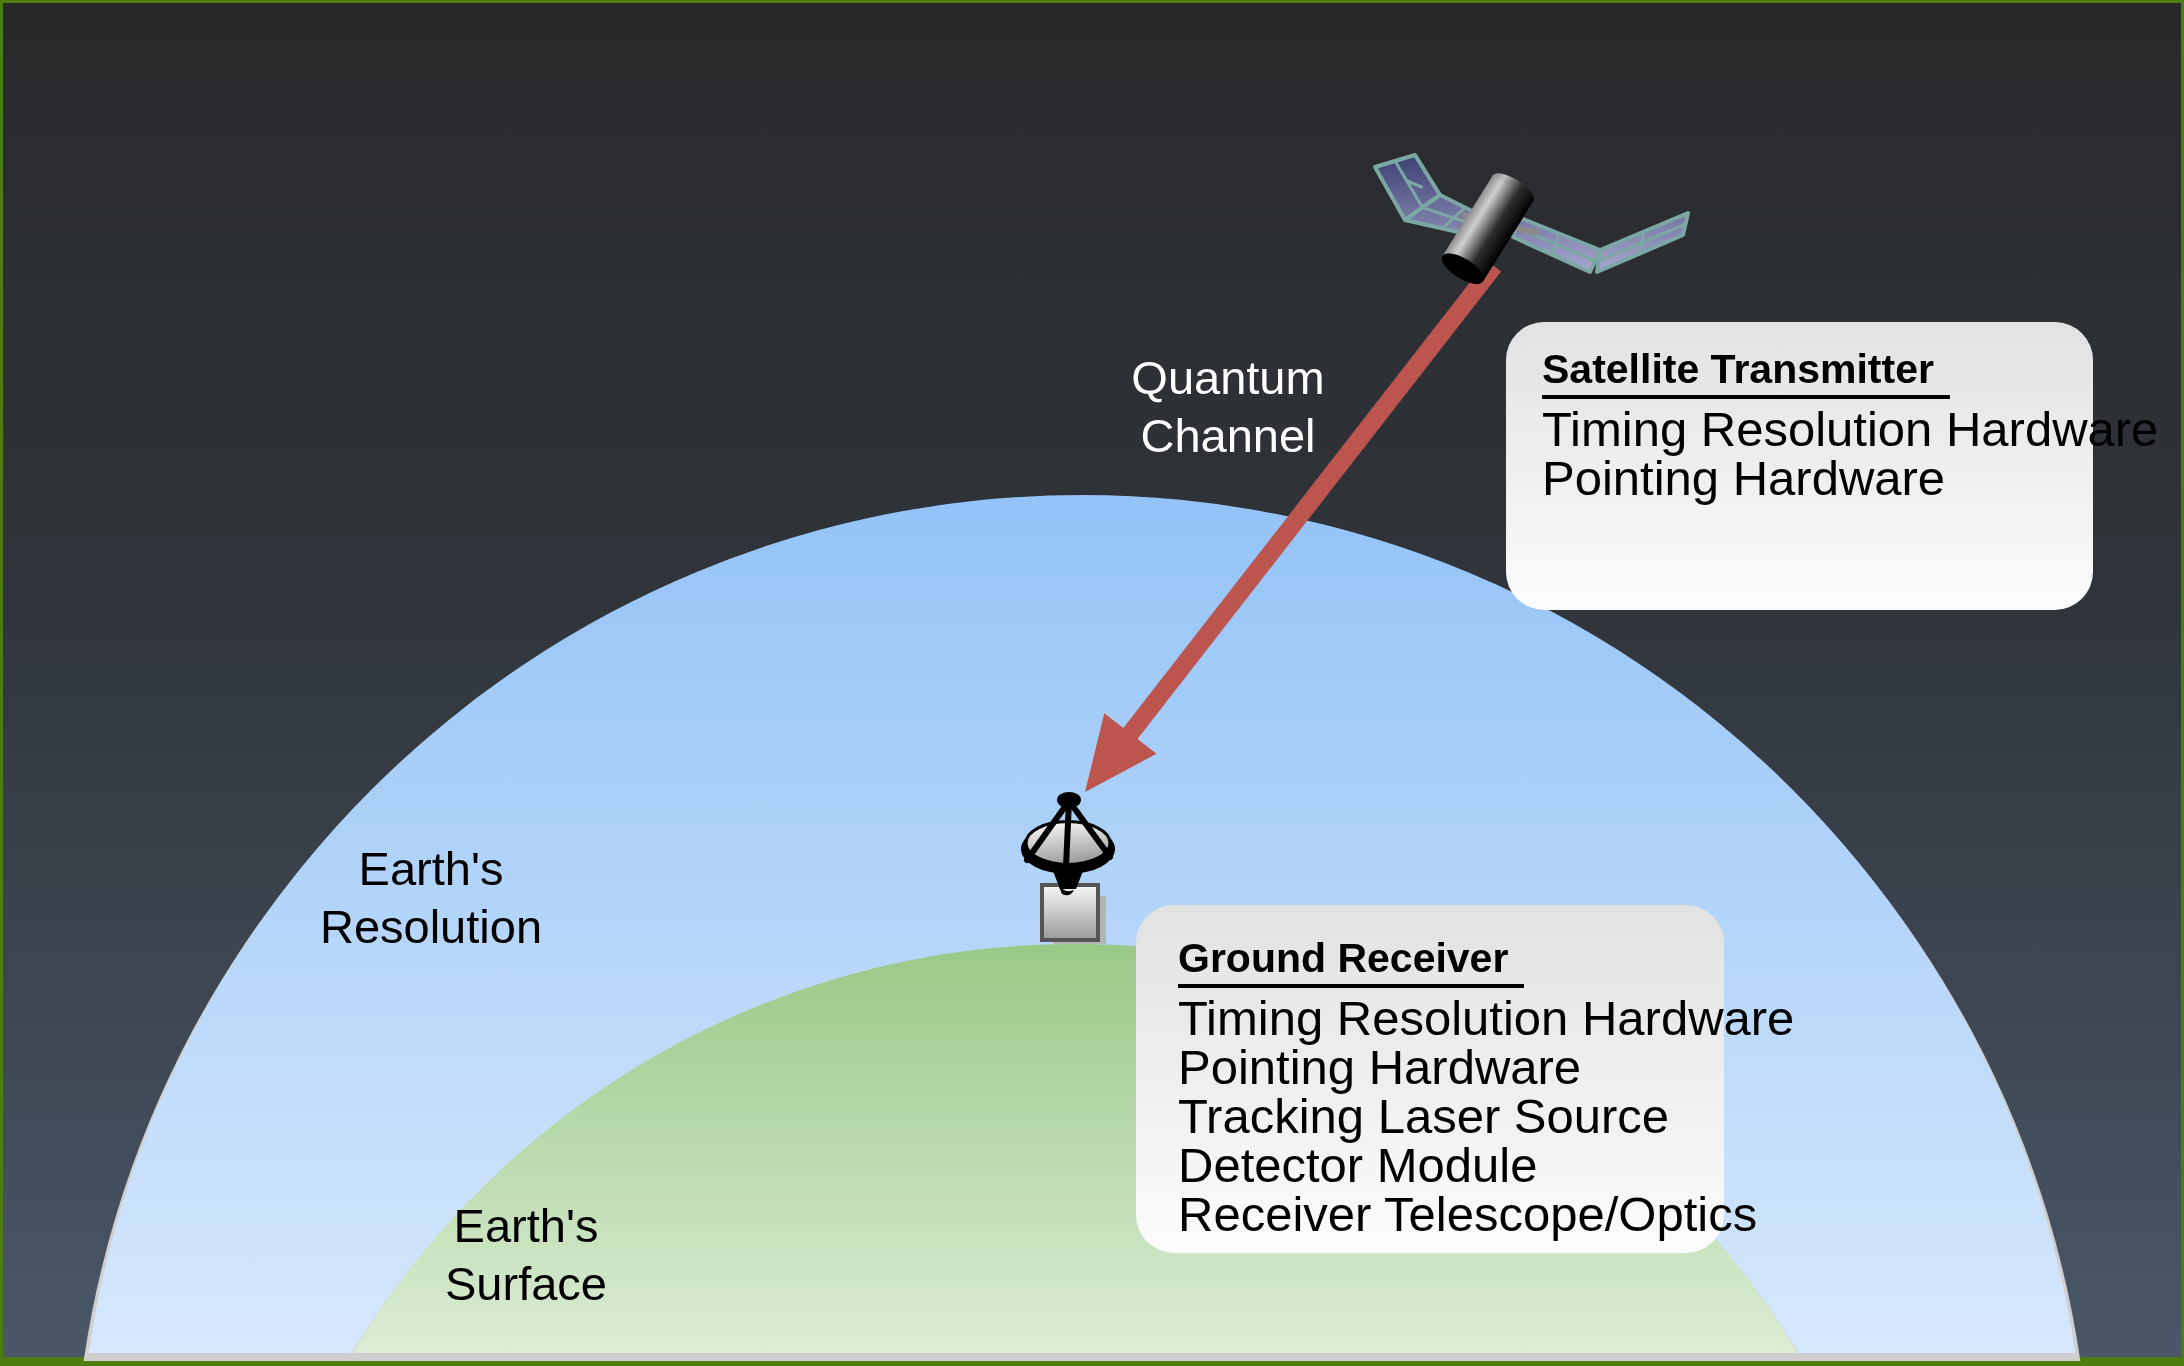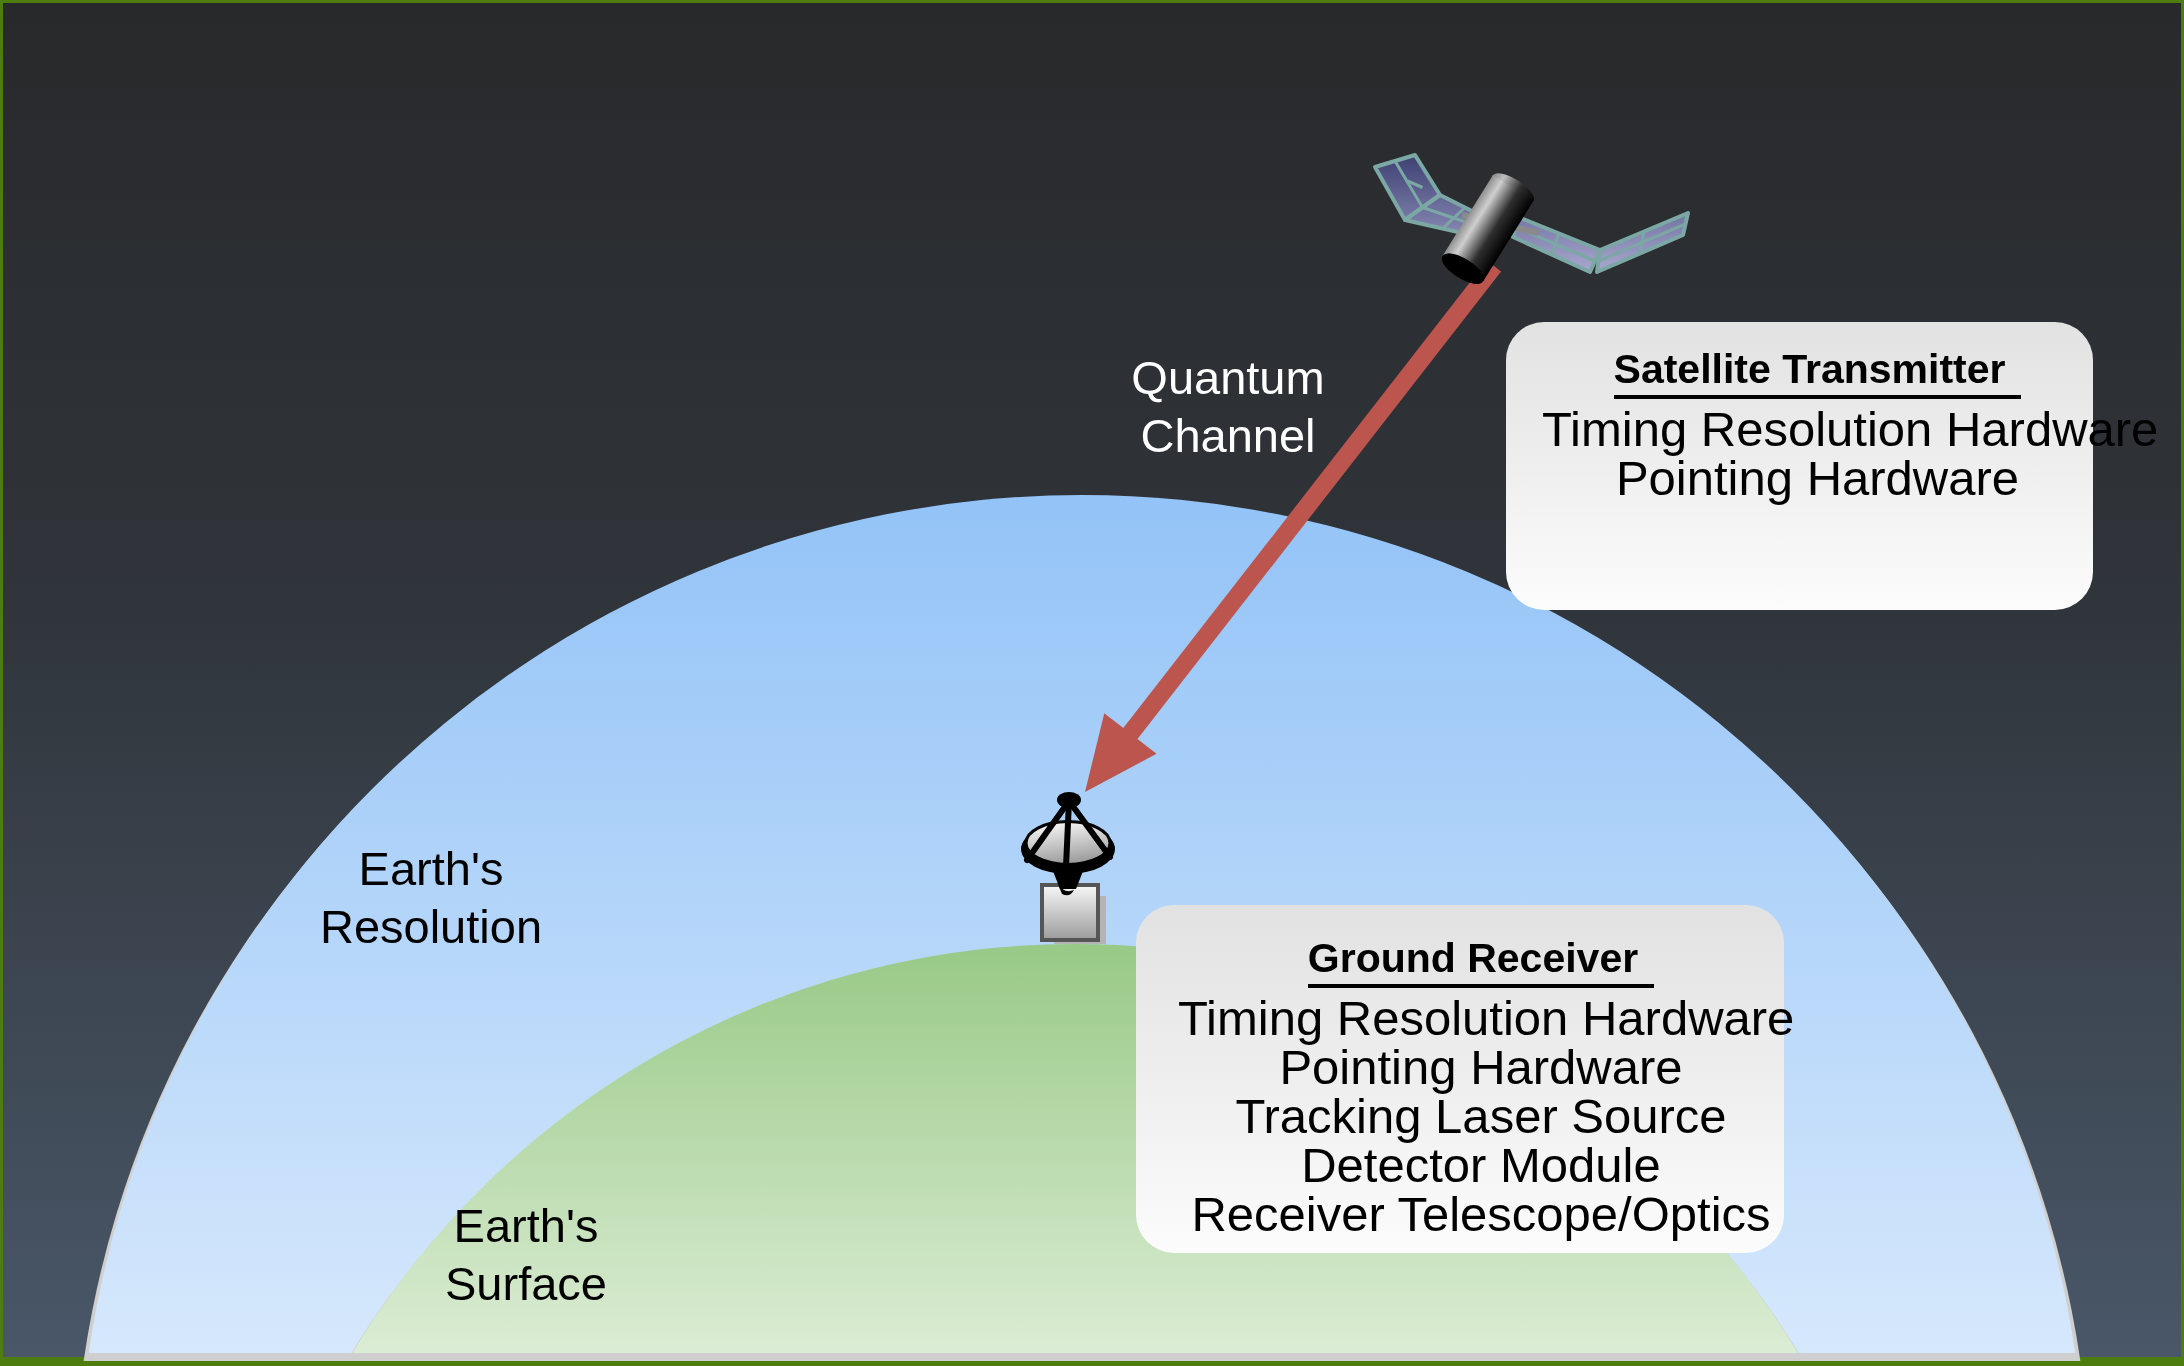--- a/index.html
+++ b/index.html
@@ -22,21 +22,20 @@
     color: #000000;
     white-space: nowrap;
   }
   .float-label.light { color: #ffffff; }
 
   .info-box {
     position: absolute;
     background: linear-gradient(180deg, #e2e2e2 0%, #ededed 45%, #fcfcfc 100%);
     border-radius: 38px;
     color: #000000;
-    text-align: center;
   }
   .info-box .box-title {
     display: inline-block;
     font-weight: bold;
     font-size: 41px;
     line-height: 50px;
     border-bottom: 4px solid #000000;
     padding-right: 16px;
     padding-bottom: 1px;
     margin-bottom: 6px;
@@ -46,21 +45,21 @@
   .info-box li {
     font-size: 49px;
     line-height: 49px;
     white-space: nowrap;
   }
   #satellite-transmitter-box {
     left: 1506px; top: 322px; width: 587px; height: 288px;
     padding: 22px 0 0 36px;
   }
   #ground-receiver-box {
-    left: 1136px; top: 905px; width: 648px; height: 348px;
+    left: 1136px; top: 905px; width: 588px; height: 348px;
     padding: 28px 0 0 42px;
   }
   #label-quantum-channel { left: 1078px; top: 349px; width: 300px; }
   #label-earths-atmosphere { left: 285px; top: 840px; width: 292px; }
   #label-earths-surface { left: 390px; top: 1197px; width: 272px; }
 </style>
 </head>
 <body>
 
 <div id="canvas">

